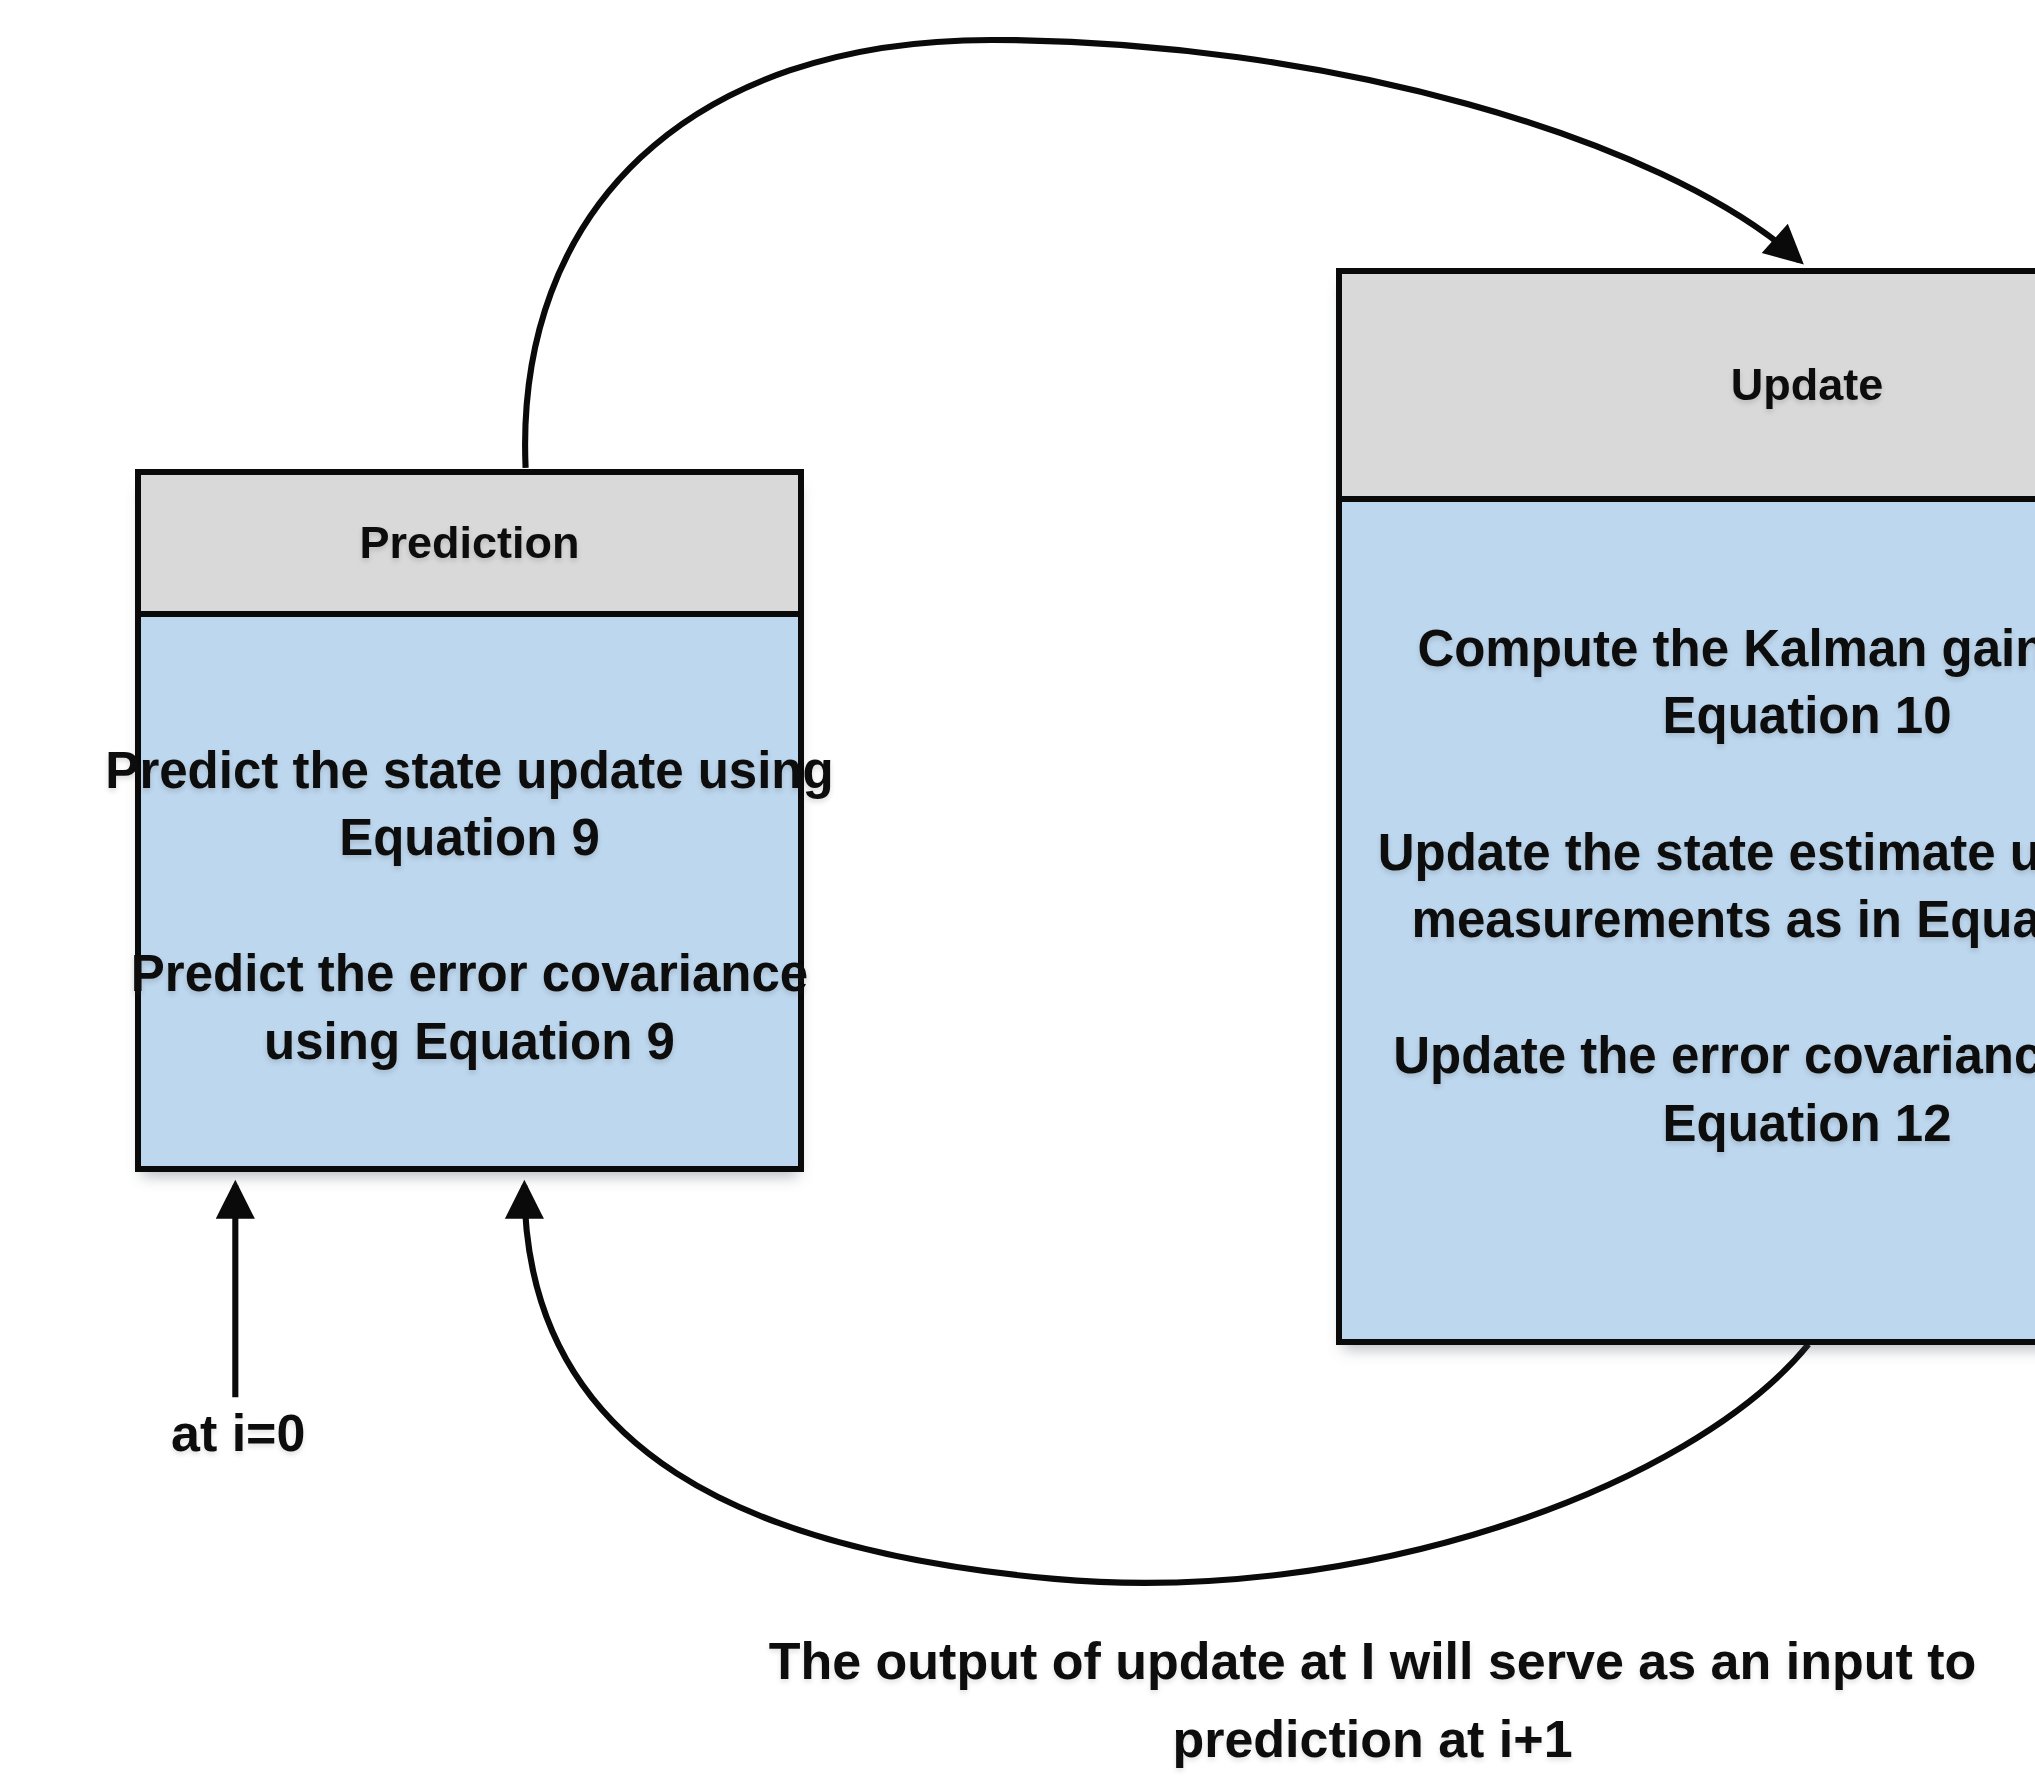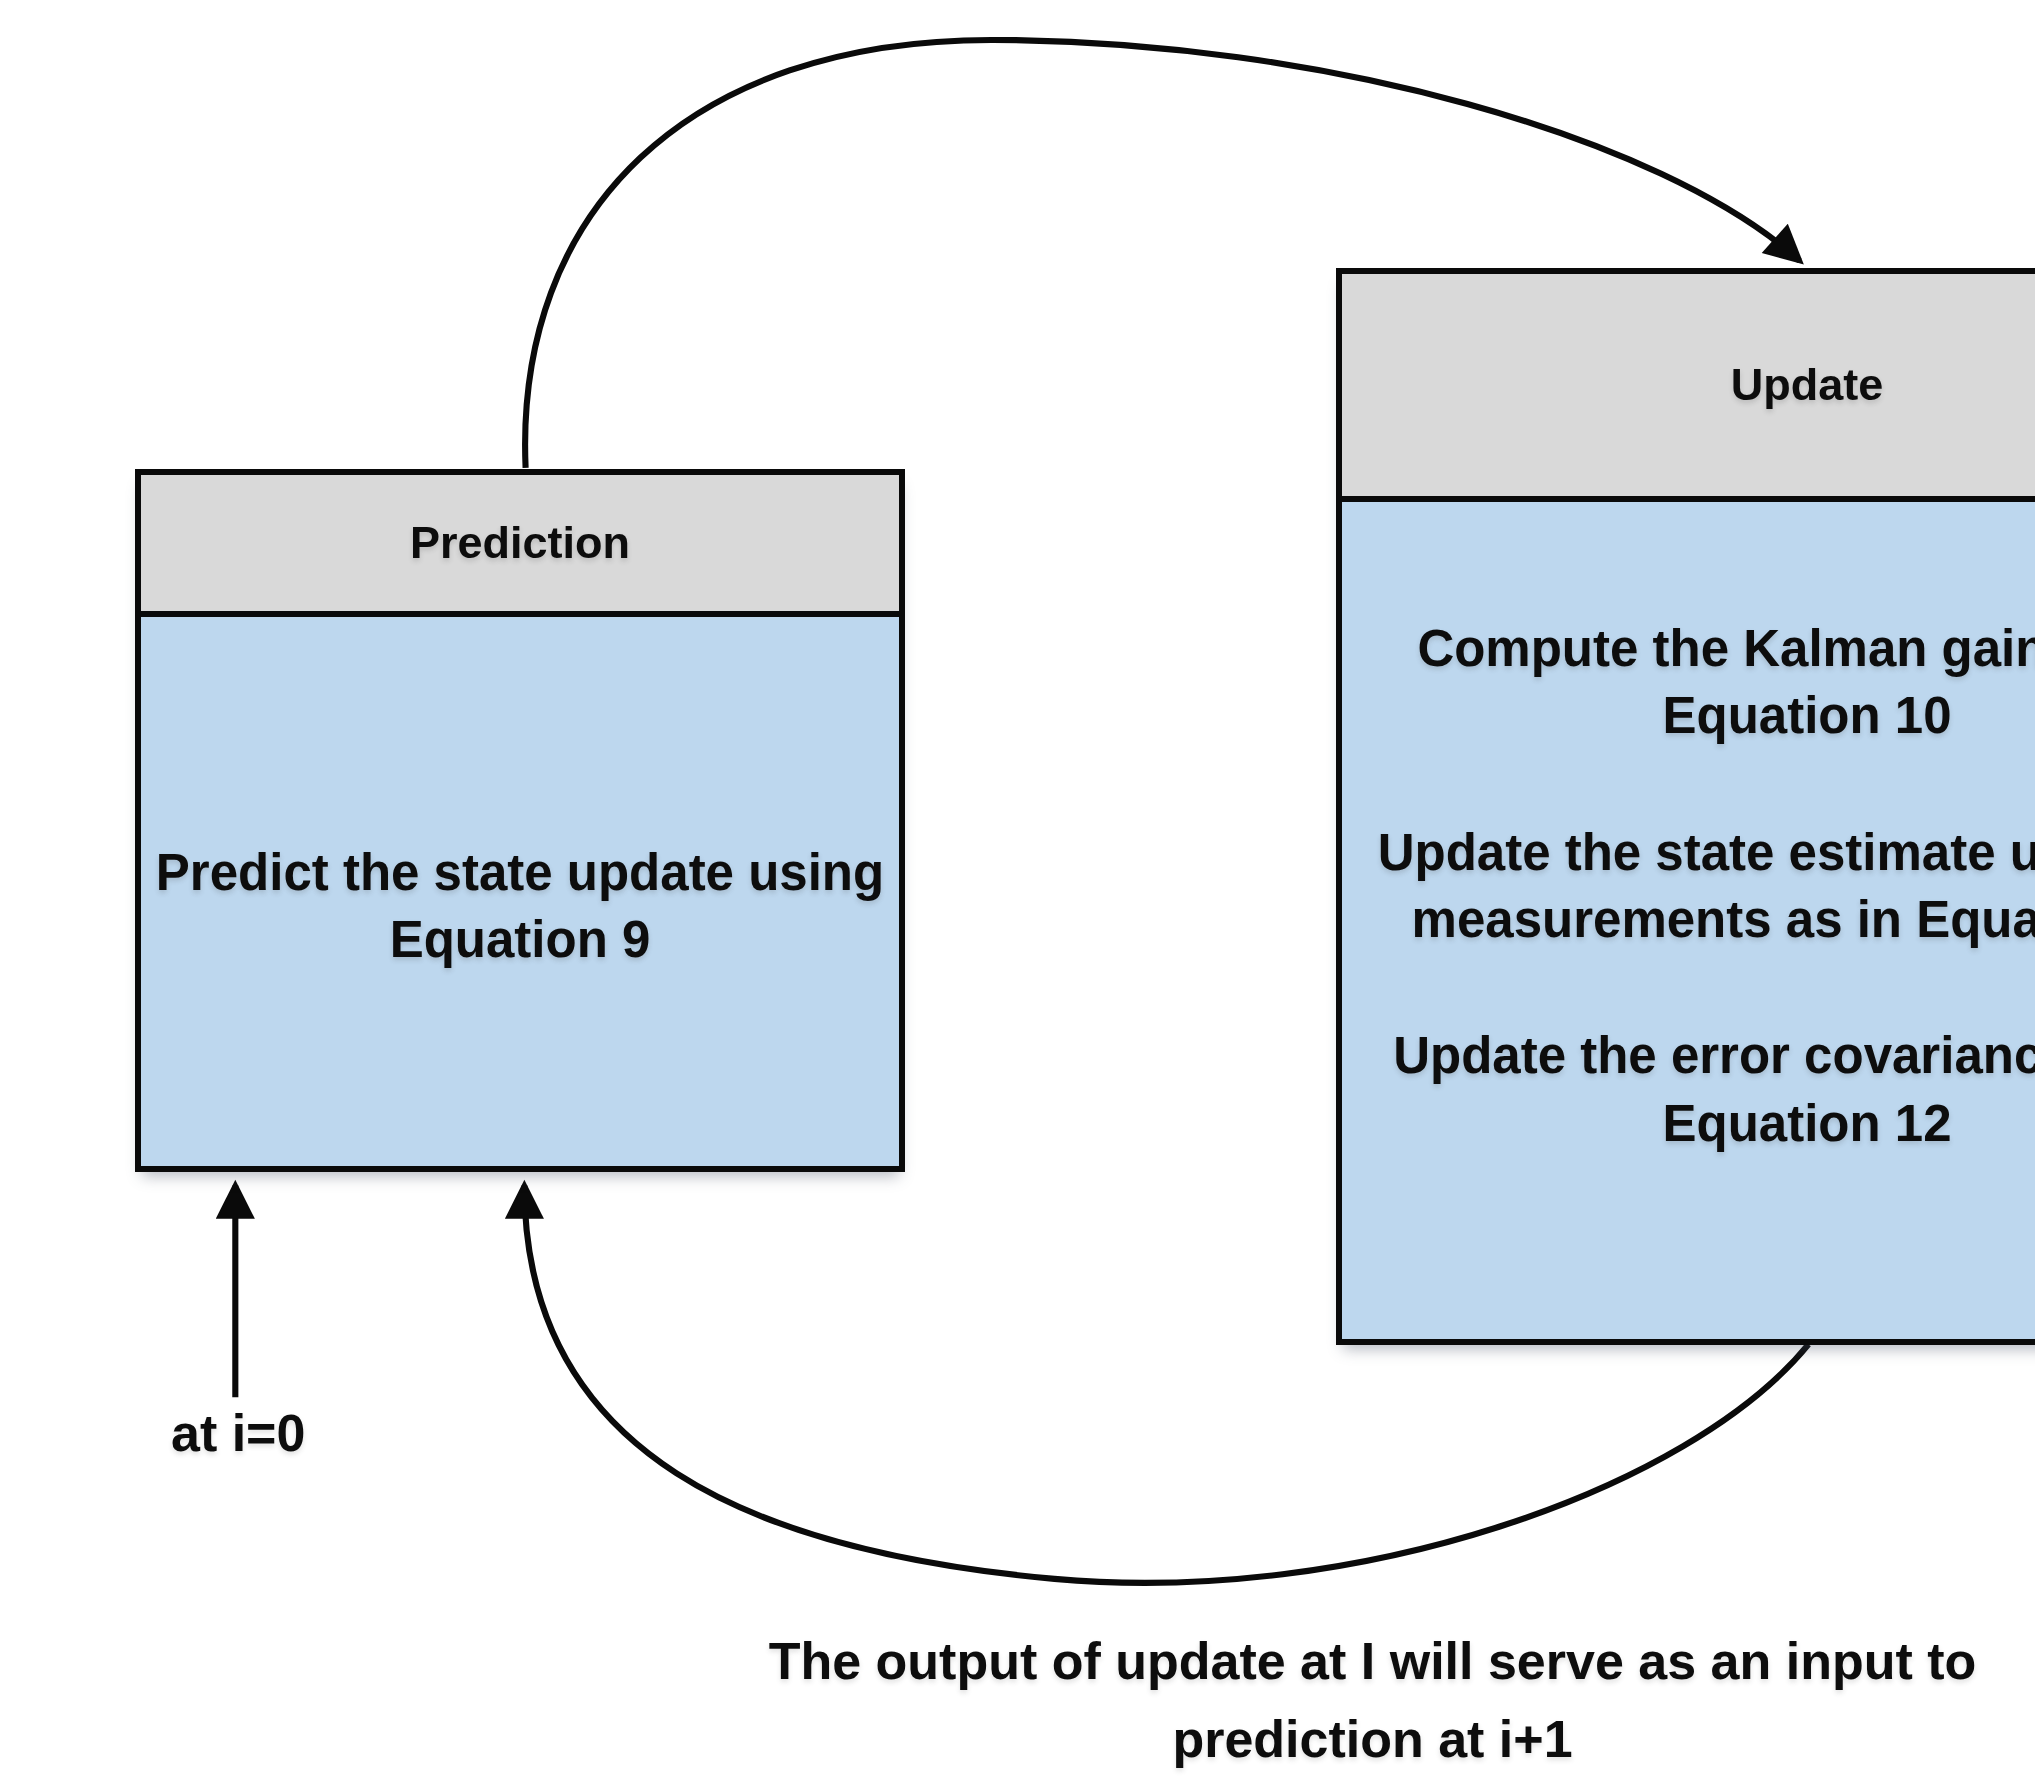--- a/index.html
+++ b/index.html
@@ -60,21 +60,21 @@
 
   .step {
     margin: 0;
     font-size: 51px;
     line-height: 1.32;
     text-shadow: 0 3.3px 5.7px rgba(60,60,60,0.18);
   }
 
   .line { display: block; white-space: nowrap; }
 
-  .box-prediction { left: 135px; top: 469px; width: 770px; height: 703px; }
+  .box-prediction { left: 135px; top: 469px; width: 669px; height: 703px; }
   .box-prediction .box-header { height: 142px; }
   .box-prediction .box-body   { padding: 37px 10.2px 8.1px; }
 
   .box-update { left: 1336px; top: 268px; width: 942px; height: 1077px; }
   .box-update .box-header { height: 228px; }
   .box-update .box-body   { padding: 8.1px 10.2px 77px; }
 
   .label {
     position: absolute;
     font-weight: bold;
@@ -108,20 +108,24 @@
 
   <section class="box box-prediction">
     <header class="box-header">
       <h2 class="box-title">Prediction</h2>
     </header>
     <div class="box-body">
       <p class="step">
         <span class="line">Predict the state update using</span>
         <span class="line">Equation 9</span>
       </p>
+      <p class="step">
+        <span class="line">Predict the error covariance</span>
+        <span class="line">using Equation 9</span>
+      </p>
     </div>
   </section>
 
   <section class="box box-update">
     <header class="box-header">
       <h2 class="box-title">Update</h2>
     </header>
     <div class="box-body">
       <p class="step">
         <span class="line">Compute the Kalman gain using</span>

